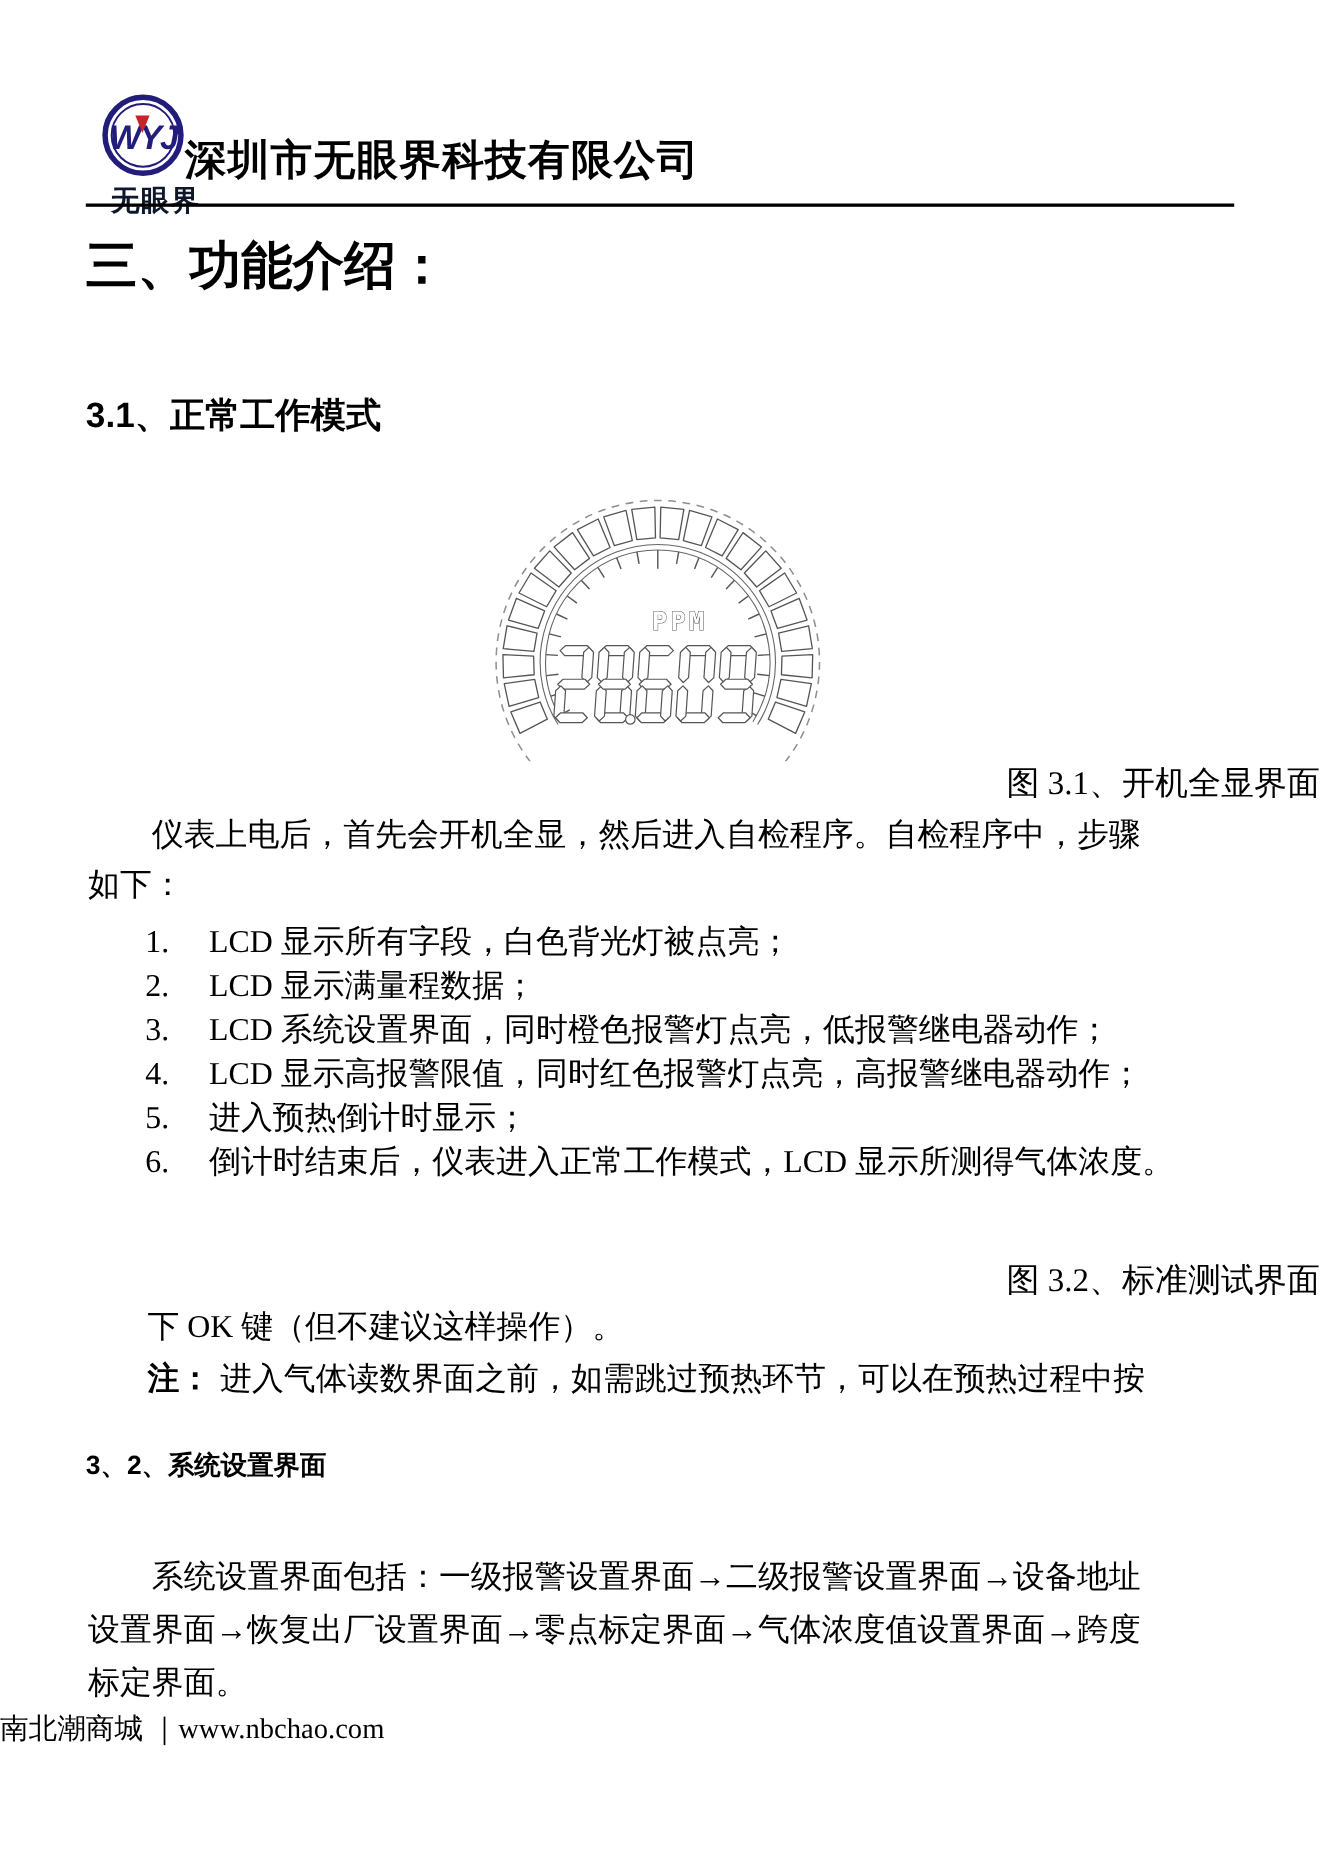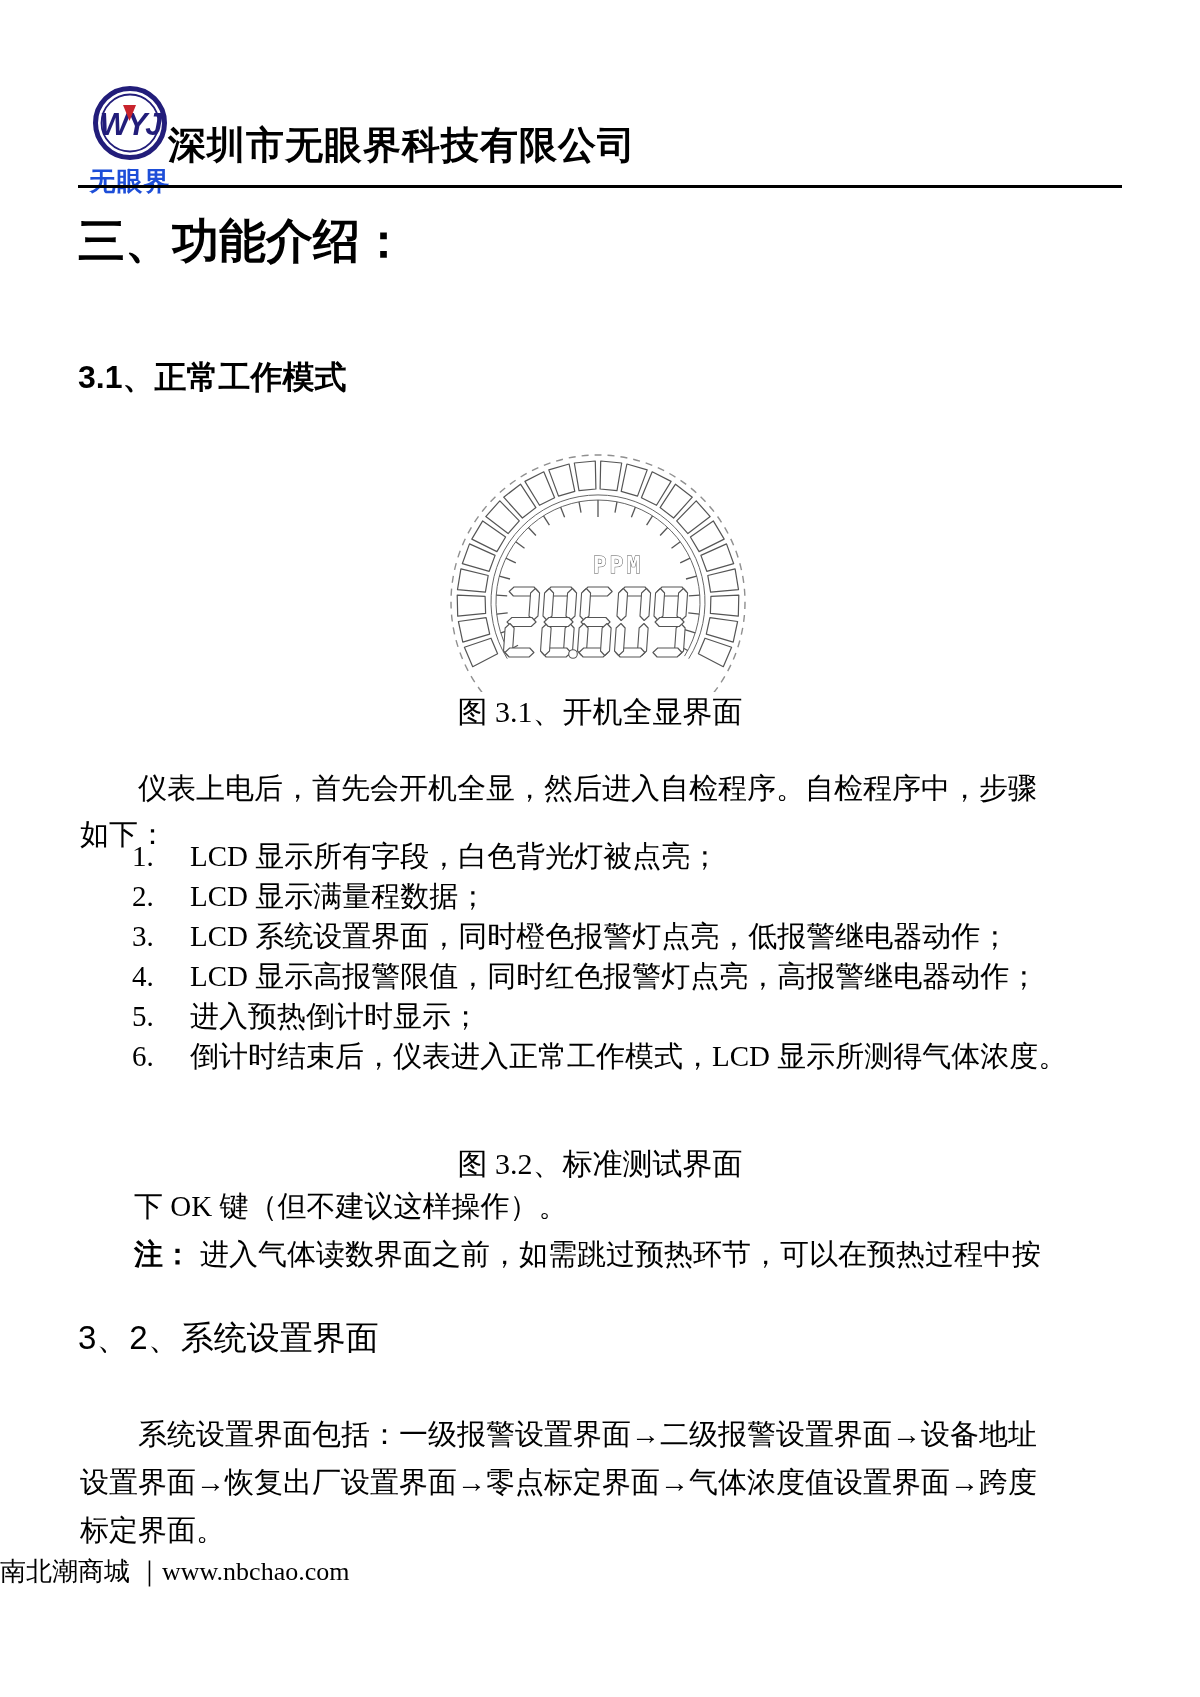--- a/index.html
+++ b/index.html
@@ -2,34 +2,34 @@
 <html><head>
 <meta charset="utf-8">
 <style>
   html,body{margin:0;padding:0;background:#ffffff;}
   .page{position:relative;width:1200px;height:1697px;background:#fff;color:#000;
         font-family:"Liberation Serif","DejaVu Serif",serif;overflow:hidden;}
   .sans{font-family:"Liberation Sans","DejaVu Sans",sans-serif;}
 
   .brand{position:absolute;left:78px;top:84px;width:104px;text-align:center;}
   .logo-word{margin-top:-4px;font-family:"Liberation Sans","DejaVu Sans",sans-serif;
-             font-weight:bold;font-size:26px;color:#1d4ed8;letter-spacing:1px;}
+             font-weight:bold;font-size:26px;color:#0f172a;letter-spacing:1px;text-align:right;}
   .company{position:absolute;left:168px;top:120px;font-size:38px;font-weight:600;letter-spacing:1px;white-space:nowrap;}
   .rule{position:absolute;left:78px;top:185px;width:1044px;height:3px;background:#000;}
 
   .h1{position:absolute;left:78px;top:210px;font-size:47px;font-weight:bold;}
   .h2a{position:absolute;left:78px;top:356px;font-size:32px;font-weight:bold;text-align:right;}
-  .h2b{position:absolute;left:78px;top:1316px;font-size:33px;font-weight:normal;}
+  .h2b{position:absolute;left:78px;top:1316px;font-size:24px;font-weight:bold;}
 
   .gauge{position:absolute;left:425px;top:452px;width:346px;height:240px;}
-  .cap{position:absolute;left:0;width:1200px;text-align:center;font-size:30px;white-space:nowrap;}
+  .cap{position:absolute;left:0;width:1200px;text-align:right;font-size:30px;white-space:nowrap;}
   #cap1{top:692px;}
   #cap2{top:1144px;}
 
-  .para1{position:absolute;left:80px;top:736px;width:1060px;font-size:29px;line-height:46px;margin-top:29px;}
+  .para1{position:absolute;left:80px;top:736px;width:1060px;font-size:29px;line-height:46px;}
   .para2{position:absolute;left:80px;top:1410px;width:1060px;font-size:29px;line-height:48px;}
   .indent{text-indent:58px;}
   .line{white-space:nowrap;}
 
   .steps{position:absolute;left:132px;top:836px;font-size:29px;}
   .step{display:flex;height:40px;line-height:40px;white-space:nowrap;}
   .step .num{width:58px;flex:0 0 58px;}
 
   .note{position:absolute;left:134px;top:1182px;font-size:29px;line-height:48px;}
   .note .nlabel{font-weight:bold;margin-right:8px;}

